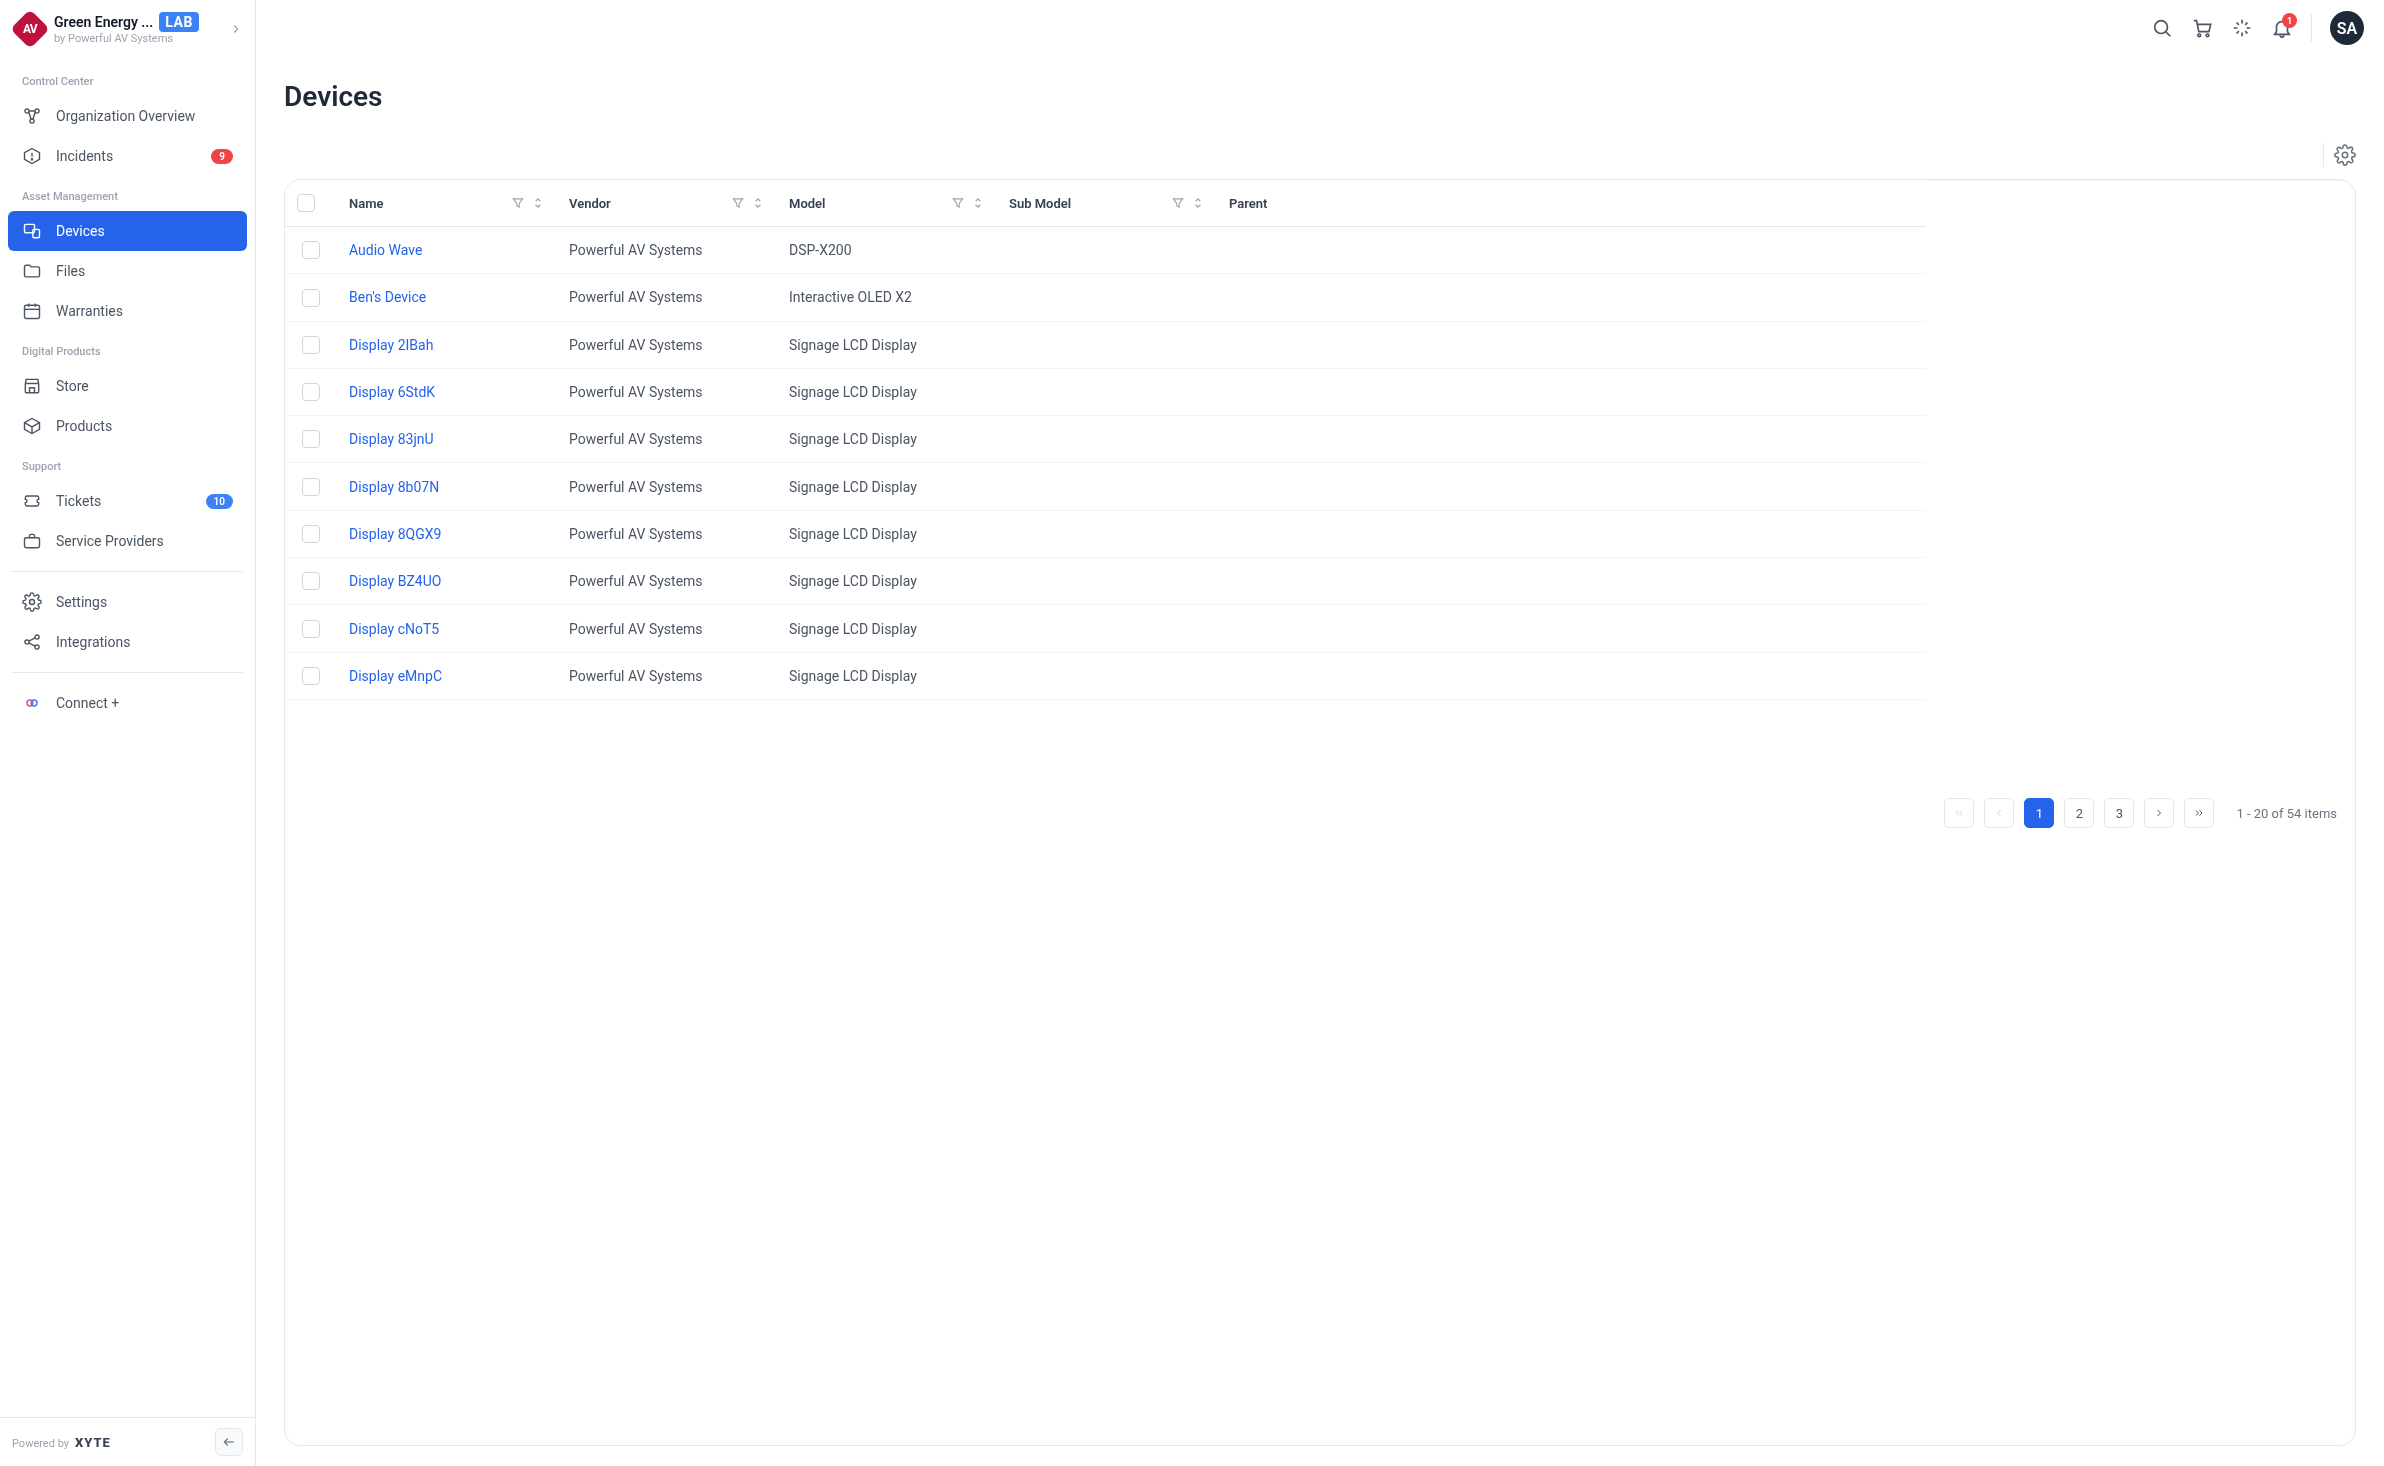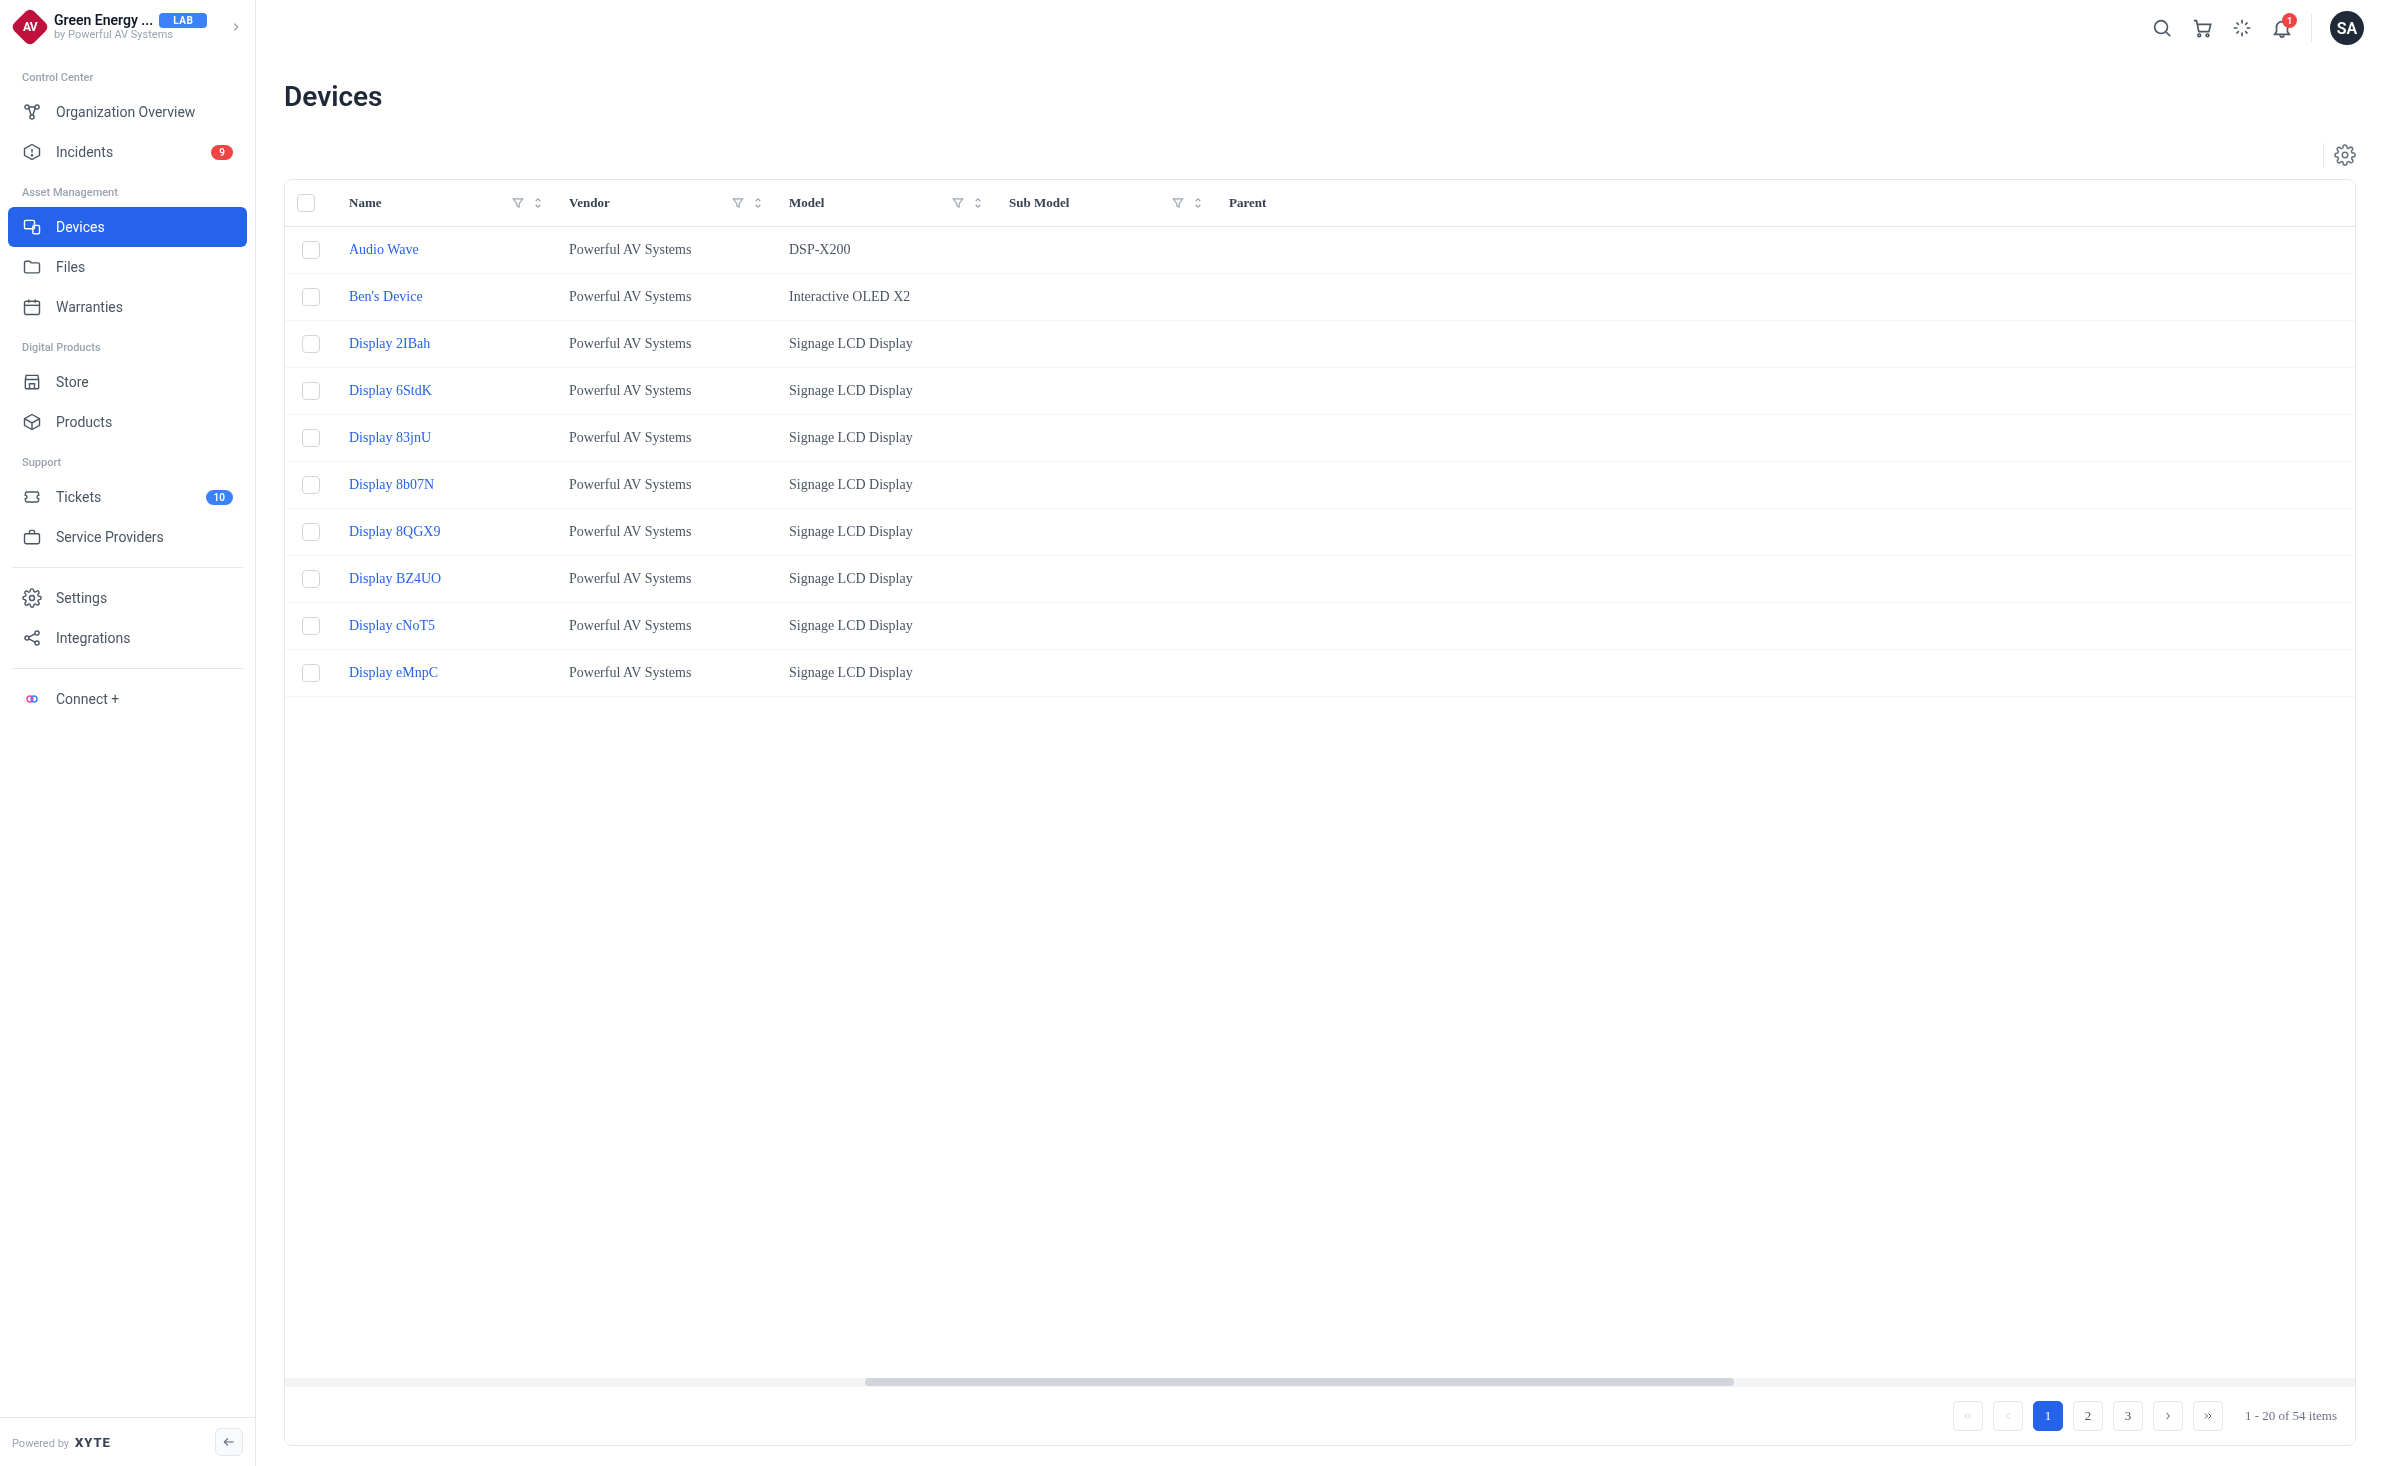--- a/index.html
+++ b/index.html
@@ -5,21 +5,21 @@
 * { margin: 0; padding: 0; box-sizing: border-box; }
 body { font-family: -apple-system, BlinkMacSystemFont, "Segoe UI", Roboto, Helvetica, Arial, sans-serif; font-size: 14px; color: #374151; background: #fff; }
 .app { display: flex; height: 100vh; }
 .sidebar { width: 256px; border-right: 1px solid #e5e7eb; display: flex; flex-direction: column; background: #fff; }
 .sidebar-header { display: flex; align-items: center; padding: 12px 12px 12px 16px; gap: 10px; }
 .logo-diamond { width: 28px; height: 28px; background: #be123c; transform: rotate(45deg); border-radius: 6px; display: flex; align-items: center; justify-content: center; flex-shrink: 0; }
 .logo-diamond span { transform: rotate(-45deg); color: #fff; font-weight: 700; font-size: 12px; letter-spacing: -1px; }
 .org-info { flex: 1; min-width: 0; }
 .org-name-row { display: flex; align-items: center; gap: 6px; }
 .org-name { font-weight: 600; font-size: 14px; color: #111827; white-space: nowrap; overflow: hidden; text-overflow: ellipsis; }
-.lab-pill { background: #3b82f6; color: #fff; font-size: 10px; font-weight: 700; padding: 2px 14px; border-radius: 4px; letter-spacing: 0.5px; }
+.lab-pill { background: #3b82f6; color: #fff; font-size: 14px; font-weight: 700; padding: 2px 6px; border-radius: 4px; letter-spacing: 0.5px; }
 .org-sub { font-size: 11px; color: #9ca3af; }
 .chev { color: #9ca3af; flex-shrink: 0; }
 .side-scroll { flex: 1; overflow-y: auto; padding: 4px 8px 8px 8px; }
 .section-h { font-size: 11px; color: #9ca3af; font-weight: 500; padding: 14px 14px 8px 14px; }
 .nav-item { display: flex; align-items: center; gap: 14px; padding: 10px 14px; border-radius: 6px; color: #4b5563; cursor: pointer; font-size: 14px; }
 .nav-item.active { background: #2563eb; color: #fff; }
 .nav-item .nav-icon { width: 20px; height: 20px; display: flex; align-items: center; justify-content: center; flex-shrink: 0; }
 .nav-item .label { flex: 1; }
 .badge-red { background: #ef4444; color: #fff; font-size: 10px; font-weight: 600; padding: 2px 8px; border-radius: 10px; min-width: 22px; text-align: center; }
 .badge-blue { background: #3b82f6; color: #fff; font-size: 10px; font-weight: 600; padding: 2px 8px; border-radius: 10px; min-width: 22px; text-align: center; }
@@ -33,21 +33,21 @@
 .top-icon { width: 22px; height: 22px; color: #4b5563; cursor: pointer; position: relative; }
 .top-divider { width: 1px; height: 28px; background: #e5e7eb; }
 .notif-dot { position: absolute; top: -4px; right: -4px; background: #ef4444; color: #fff; font-size: 9px; font-weight: 700; width: 15px; height: 15px; border-radius: 50%; display: flex; align-items: center; justify-content: center; }
 .avatar { width: 34px; height: 34px; border-radius: 50%; background: #1f2937; color: #fff; display: flex; align-items: center; justify-content: center; font-size: 16px; font-weight: 600; cursor: pointer; }
 .content { flex: 1; padding: 0 28px 20px 28px; display: flex; flex-direction: column; min-height: 0; }
 .page-head-row { display: flex; align-items: center; justify-content: space-between; margin-top: 24px; }
 .page-title { font-size: 28px; font-weight: 600; color: #1f2937; }
 .actions-row { display: flex; justify-content: flex-end; margin-top: 30px; margin-bottom: 12px; gap: 10px; align-items: center; }
 .actions-divider { width: 1px; height: 24px; background: #e5e7eb; }
 .gear-btn { width: 22px; height: 22px; color: #6b7280; cursor: pointer; }
-.table-wrap { border: 1px solid #e5e7eb; border-radius: 8px; overflow: hidden; flex: 1; display: flex; flex-direction: column; min-height: 0; font-family: Liberation Serif, serif; }
+.table-wrap { border: 1px solid #e5e7eb; border-radius: 17px; overflow: hidden; flex: 1; display: flex; flex-direction: row; min-height: 0; }
 .tbl-scroll { overflow-x: auto; flex: 1; }
 .tbl { width: 100%; border-collapse: collapse; min-width: 1000px; }
 .tbl th { text-align: left; font-weight: 600; font-size: 13px; color: #374151; padding: 14px 12px; border-bottom: 1px solid #e5e7eb; background: #fff; position: sticky; top: 0; }
 .tbl td { padding: 14px 12px; border-bottom: 1px solid #f3f4f6; font-size: 14px; color: #4b5563; }
 .th-inner { display: flex; align-items: center; gap: 6px; }
 .th-spacer { flex: 1; }
 .filter-icon, .sort-icon { width: 14px; height: 14px; color: #9ca3af; cursor: pointer; }
 .chk-col { width: 52px; text-align: center; }
 .chk { width: 18px; height: 18px; border: 1.5px solid #d1d5db; border-radius: 4px; display: inline-block; cursor: pointer; vertical-align: middle; }
 .link-name { color: #2563eb; cursor: pointer; }

